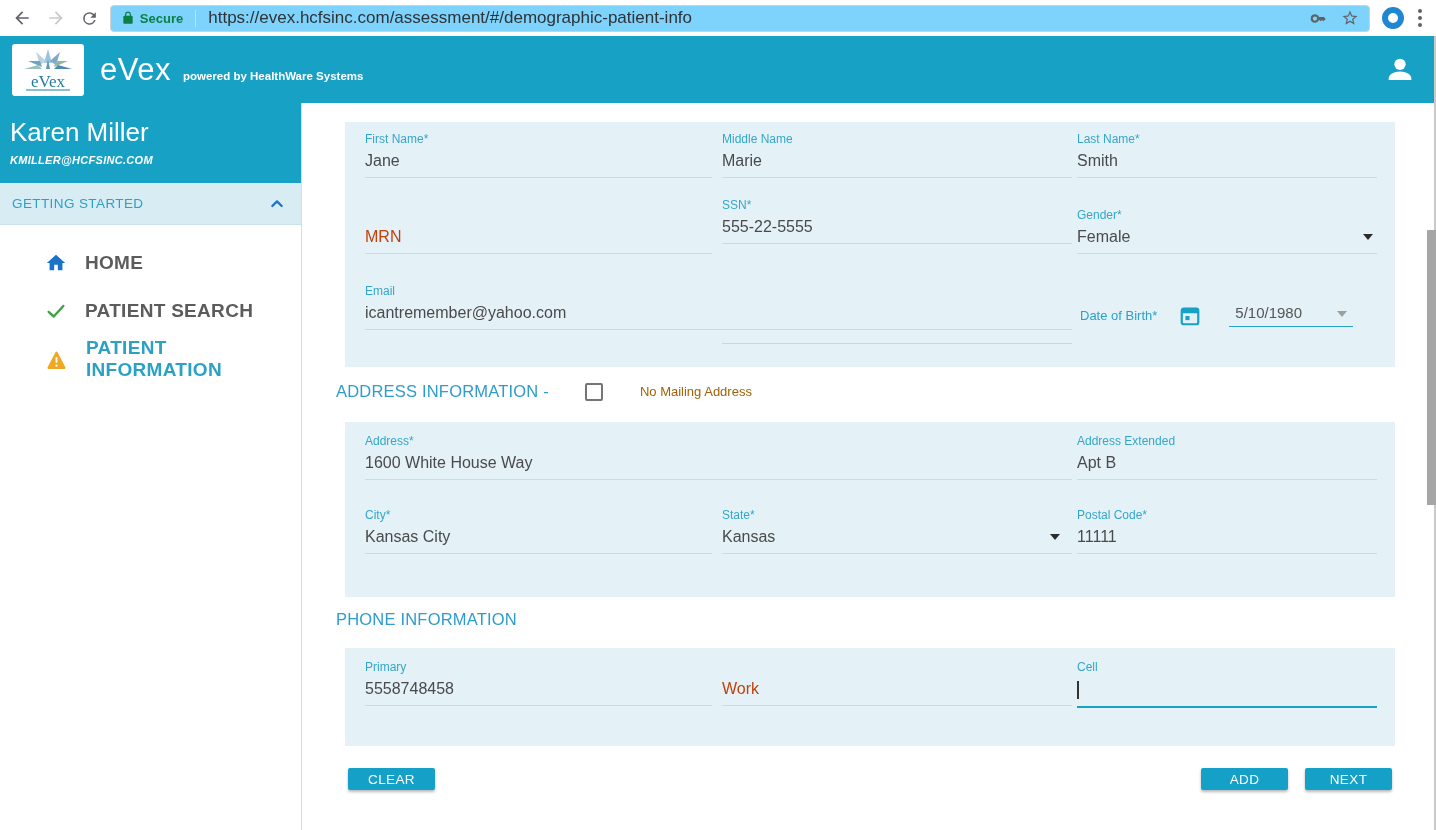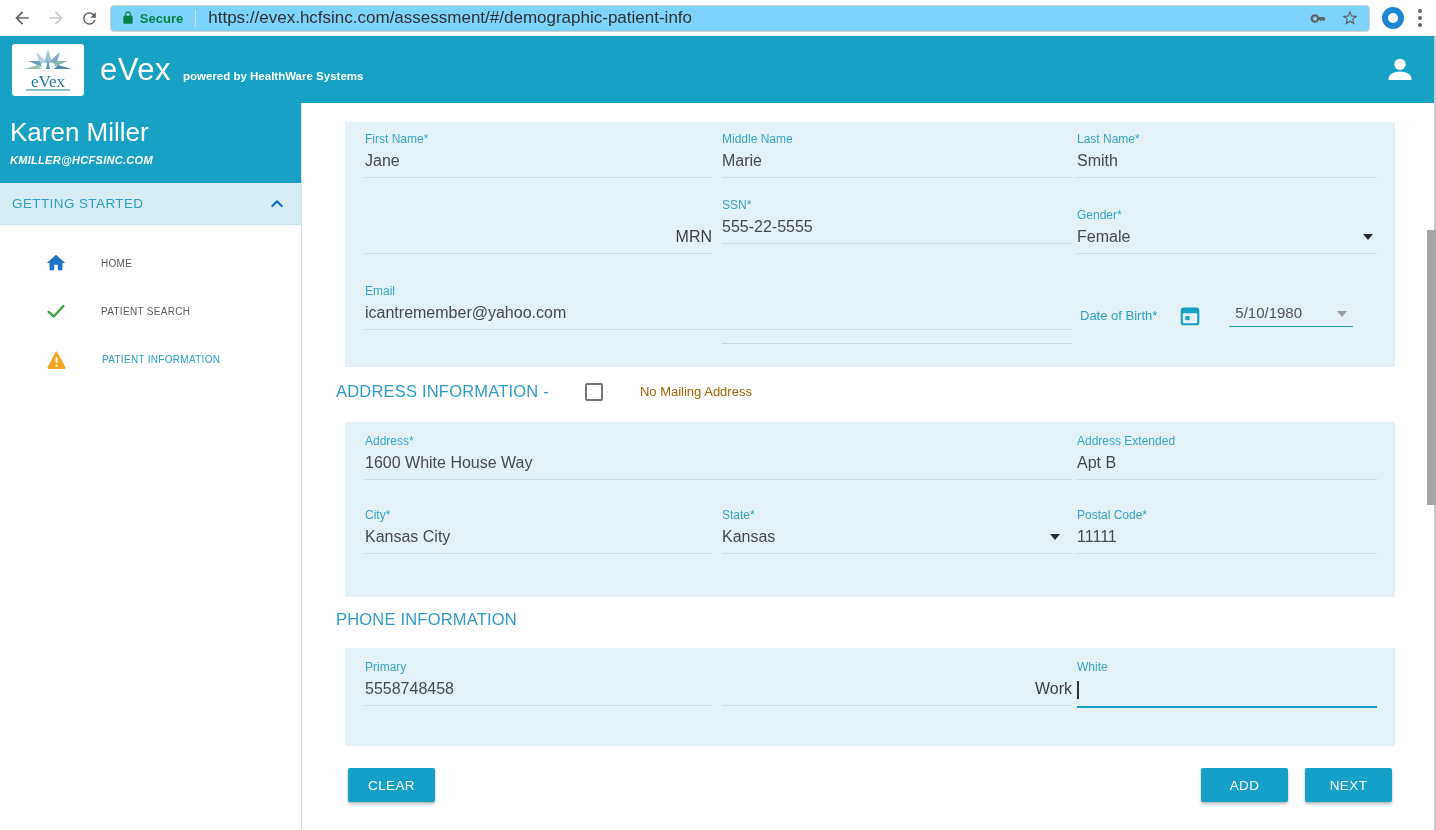--- a/index.html
+++ b/index.html
@@ -32,35 +32,35 @@
   .sidebar { position:absolute; left:0; top:103px; bottom:0; width:302px; background:#fff;
              border-right:1px solid #dcdcdc; }
   .user-block { height:80px; background:#17a1c5; color:#fff; padding:14px 0 0 10px; }
   .user-name { font-size:26px; }
   .user-email { font-size:11px; font-weight:bold; margin-top:6px; letter-spacing:.3px;font-style:italic; }
   .section-row { height:42px; background:#d8ecf4; display:flex; align-items:center; padding:0 16px 0 12px;
                  border-bottom:1px solid #c9e2ee; cursor:pointer; }
   .section-label { color:#2ba1c5; font-size:13.5px; letter-spacing:.4px; }
   .menu { padding-top:14px; }
   .menu-item { height:48px; display:flex; align-items:center; padding-left:45px; cursor:pointer; }
-  .menu-item .mi-label { margin-left:34px; font-size:10px; color:#5c5c5c; letter-spacing:.3px; }
+  .menu-item .mi-label { margin-left:18px; font-size:19px; color:#5c5c5c; letter-spacing:.3px;font-weight:bold; }
   .menu-item.active .mi-label { color:#2ba1c5; }
 
   
   .main { position:absolute; left:302px; top:103px; right:0; bottom:0; background:#fff; }
   .panel { position:absolute; left:43px; width:1050px; background:#e4f2f8; }
   #panel-demo  { top:19px;  height:245px; }
   #panel-addr  { top:319px; height:175px; }
   #panel-phone { top:545px; height:98px; }
 
   .field { position:absolute; }
   .flabel { height:15px; font-size:12px; color:#35a6c9; }
   .fvalue { margin-top:2px; font-size:16px; color:#4a4a4a; padding:3px 0 7px;
             border-bottom:1px solid #c6dde7; position:relative; min-height:26px; }
-  .fvalue.placeholder { color:#404040;text-align:right; }
+  .fvalue.placeholder { color:#c2410c; }
   .fvalue.focused { border-bottom:2px solid #17a1c5; }
   .caret-black { position:absolute; width:0; height:0; border-left:5px solid transparent;
                  border-right:5px solid transparent; border-top:6px solid #2b2b2b; top:9px; }
   .caret-gray  { width:0; height:0; border-left:5px solid transparent;
                  border-right:5px solid transparent; border-top:6px solid #9e9e9e; }
   .text-cursor { display:inline-block; width:1.5px; height:18px; background:#333; vertical-align:middle; }
   .empty-line { position:absolute; border-bottom:1px solid #c9d6dc; }
 
   .dob-row { position:absolute; left:735px; top:182px; display:flex; align-items:center; }
   .dob-label { font-size:13px; color:#2ba1c5; }
@@ -69,21 +69,21 @@
   .dob-value .caret-gray { position:absolute; right:6px; top:7px; }
 
   .section-header { position:absolute; left:34px; display:flex; align-items:center;gap:24px; }
   .section-title { font-size:16.5px; color:#2e9ccd; letter-spacing:.2px; }
   #addr-header  { top:279px; }
   #phone-header { top:507px; }
   .checkbox { width:18px; height:18px; border:2px solid #757575; border-radius:2px; background:#fff;
               margin-left:12px; cursor:pointer; }
   .cb-label { margin-left:13px; font-size:13px; color:#a16207; }
 
-  .btn { position:absolute; width:87px; height:34px; top:665px; background:#14a0c7; color:#fff;
+  .btn { position:absolute; width:87px; height:22px; top:665px; background:#14a0c7; color:#fff;
          border:none; border-radius:2px; font-family:"Liberation Sans", sans-serif; font-size:13.5px;
          letter-spacing:.4px; box-shadow:0 2px 3px rgba(0,0,0,.28); cursor:pointer; }
   #btn-clear { left:46px; }
   #btn-add   { left:899px; }
   #btn-next  { left:1003px; }
 
   
   .scroll-track { position:absolute; right:0; top:36px; bottom:0; width:2px; background:#c9c9c9; }
   .scroll-thumb { position:absolute; right:0; top:230px; height:275px; width:9px; background:#a6a6a6; cursor:pointer; }
 </style>
@@ -299,21 +299,21 @@
   <div class="panel" id="panel-phone">
     <div class="field" style="left:20px; top:12px; width:347px">
       <div class="flabel">Primary</div>
       <div class="fvalue">5558748458</div>
     </div>
     <div class="field" style="left:377px; top:12px; width:350px">
       <div class="flabel"></div>
       <div class="fvalue placeholder">Work</div>
     </div>
     <div class="field" style="left:732px; top:12px; width:300px">
-      <div class="flabel">White</div>
+      <div class="flabel">Cell</div>
       <div class="fvalue focused">
         <span class="text-cursor"></span><span></span>
       </div>
     </div>
   </div>
 
   <button class="btn" id="btn-clear">CLEAR</button>
   <button class="btn" id="btn-add">ADD</button>
   <button class="btn" id="btn-next">NEXT</button>
 </div>

